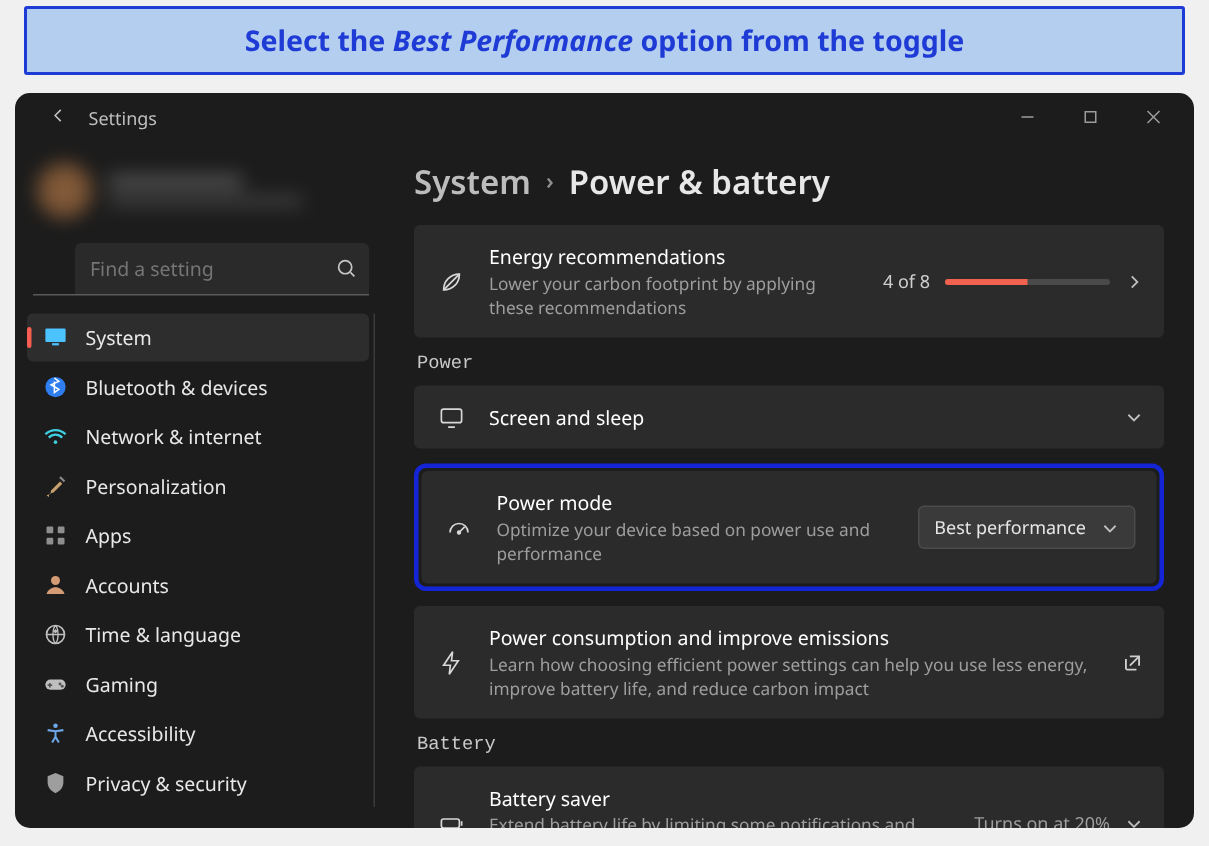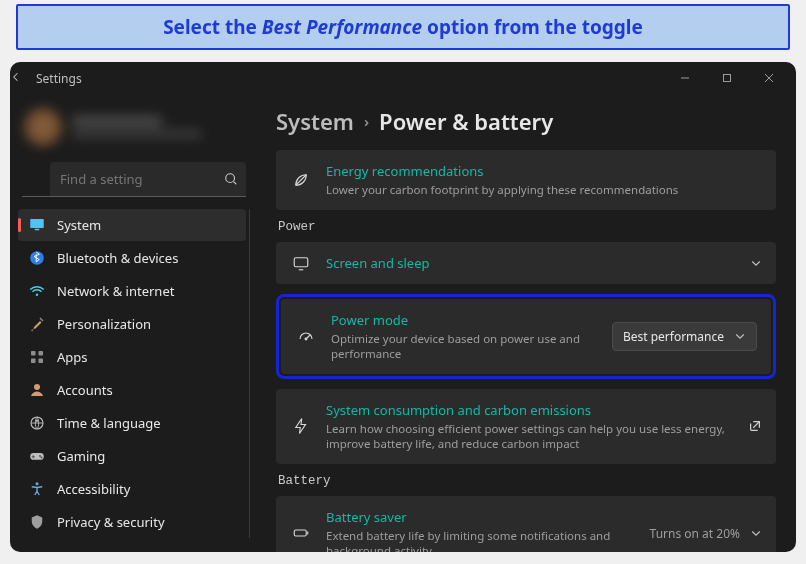--- a/index.html
+++ b/index.html
@@ -13,21 +13,21 @@
   }
   .callout em { font-style: italic; }
 
   .window {
     position: absolute; left: 10px; top: 62px; right: 10px; bottom: 12px;
     background: #1c1c1c; border-radius: 10px; overflow: hidden;
     display: flex; flex-direction: column; color: #fff;
   }
   .titlebar {
     height: 32px; display: flex; align-items: center; justify-content: space-between;
-    padding: 0 6px 0 0; color: #bfbfbf; font-size: 12px;
+    padding: 0 6px 0 23px; color: #bfbfbf; font-size: 12px;
   }
   .titlebar-left { display: flex; align-items: center; gap: 14px; }
   .winarrow { width: 12px; height: 12px; }
   .titlebar .sys { display: flex; }
   .sys span { width: 42px; height: 28px; display: flex; align-items: center; justify-content: center; color: #9c9c9c; }
   .sys svg { width: 10px; height: 10px; }
 
   .mainarea { flex: 1; display: flex; overflow: hidden; }
 
   .sidebar { width: 248px; padding: 8px 8px 0 8px; display: flex; flex-direction: column; }
@@ -71,21 +71,21 @@
   .crumb .sep { font-size: 15px; color: #8f8f8f; }
 
   .card {
     background: #2b2b2b; border-radius: 4px; padding: 12px 14px;
     display: flex; align-items: center; gap: 14px; margin-bottom: 10px;
     font-size: 12.5px;
   }
   .card .lead { width: 22px; display: flex; justify-content: center; color: #d8d8d8; }
   .card .lead svg { width: 18px; height: 18px; }
   .card .txt { flex: 1; }
-  .card .txt .t { color: #14b8a6; font-size: 13px; }
+  .card .txt .t { color: #ffffff; font-size: 13px; }
   .card .txt .s { color: #9e9e9e; font-size: 11.5px; line-height: 1.35; margin-top: 2px; }
   .card .tail { display: flex; align-items: center; gap: 10px; color: #cfcfcf; font-size: 12px; }
   .chev { width: 12px; height: 12px; color: #bfbfbf; }
 
   .energy .bar { width: 110px; height: 4px; background: #4a4a4a; border-radius: 2px; position: relative; overflow: hidden; }
   .energy .bar span { position: absolute; left: 0; top: 0; bottom: 0; background: #f0624d; }
 
   .sect { font-size: 12.5px; color: #c9c9c9; margin: 8px 0 8px 2px; font-family: Liberation Mono, monospace; }
 
   .highlight {
@@ -275,20 +275,29 @@
         <div class="lead">
           <svg viewBox="0 0 24 24" fill="none" stroke="currentColor" stroke-width="1.5">
               <path d="M5 19c0-8 6-14 14-14 0 8-6 14-14 14Z"></path>
               <path d="M5 19 19 5"></path>
             </svg>
         </div>
         <div class="txt">
           <div class="t">Energy recommendations</div>
           <div class="s">Lower your carbon footprint by applying these recommendations</div>
         </div>
+        <div class="tail">
+          <span>4 of 8</span>
+          <div class="bar">
+              <span id="energybar" style="width: 50%;"></span>
+            </div>
+          <svg class="chev" viewBox="0 0 16 16" fill="none" stroke="currentColor" stroke-width="1.6">
+              <path d="M6 3l5 5-5 5"></path>
+            </svg>
+        </div>
       </div>
 
       <div class="sect">Power</div>
 
       <div class="card">
         <div class="lead">
           <svg viewBox="0 0 24 24" fill="none" stroke="currentColor" stroke-width="1.5">
               <rect x="3" y="5" width="18" height="12" rx="2"></rect>
               <path d="M9 21h6"></path>
             </svg>
@@ -327,21 +336,21 @@
         </div>
       </div>
 
       <div class="card">
         <div class="lead">
           <svg viewBox="0 0 24 24" fill="none" stroke="currentColor" stroke-width="1.5">
               <path d="M13 2 5 14h6l-1 8 8-12h-6l1-8Z"></path>
             </svg>
         </div>
         <div class="txt">
-          <div class="t">System consumption and carbon emissions</div>
+          <div class="t">Power consumption and improve emissions</div>
           <div class="s">Learn how choosing efficient power settings can help you use less energy, improve battery life, and reduce carbon impact</div>
         </div>
         <div class="tail">
           <svg class="ext" viewBox="0 0 16 16" fill="none" stroke="currentColor" stroke-width="1.4">
               <path d="M6 3h7v7"></path>
               <path d="M13 3 6 10"></path>
               <path d="M11 13H4a1 1 0 0 1-1-1V5"></path>
             </svg>
         </div>
       </div>

